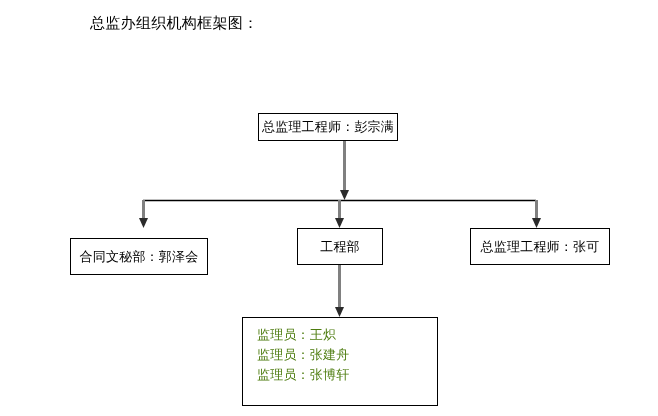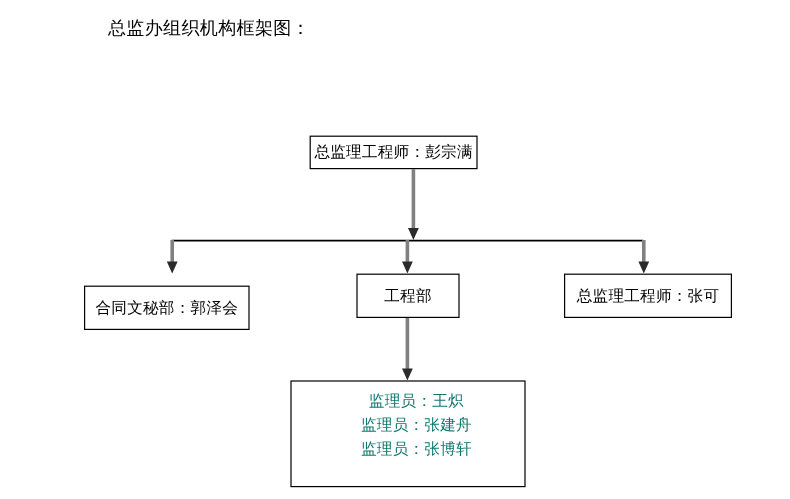--- a/index.html
+++ b/index.html
@@ -11,21 +11,20 @@
     height: 416px;
     background: #ffffff;
     font-family: "DejaVu Sans", "Liberation Sans", sans-serif;
     overflow: hidden;
   }
   #chart-root {
     position: relative;
     width: 658px;
     height: 416px;
     background: #ffffff;
-    text-align: center;
   }
   #title {
     position: absolute;
     left: 90px;
     top: 13px;
     font-size: 15px;
     line-height: 20px;
     color: #000000;
     white-space: nowrap;
     letter-spacing: 0.3px;
@@ -72,21 +71,21 @@
     left: 242px;
     top: 317px;
     width: 196px;
     height: 89px;
     display: block;
     padding: 7px 0 0 14px;
   }
   .supervisor-row {
     font-size: 13px;
     line-height: 20px;
-    color: #0f766e;
+    color: #4d7c0f;
     white-space: nowrap;
     letter-spacing: 0.2px;
   }
   
   #connectors {
     position: absolute;
     left: 0;
     top: 0;
     width: 658px;
     height: 416px;

